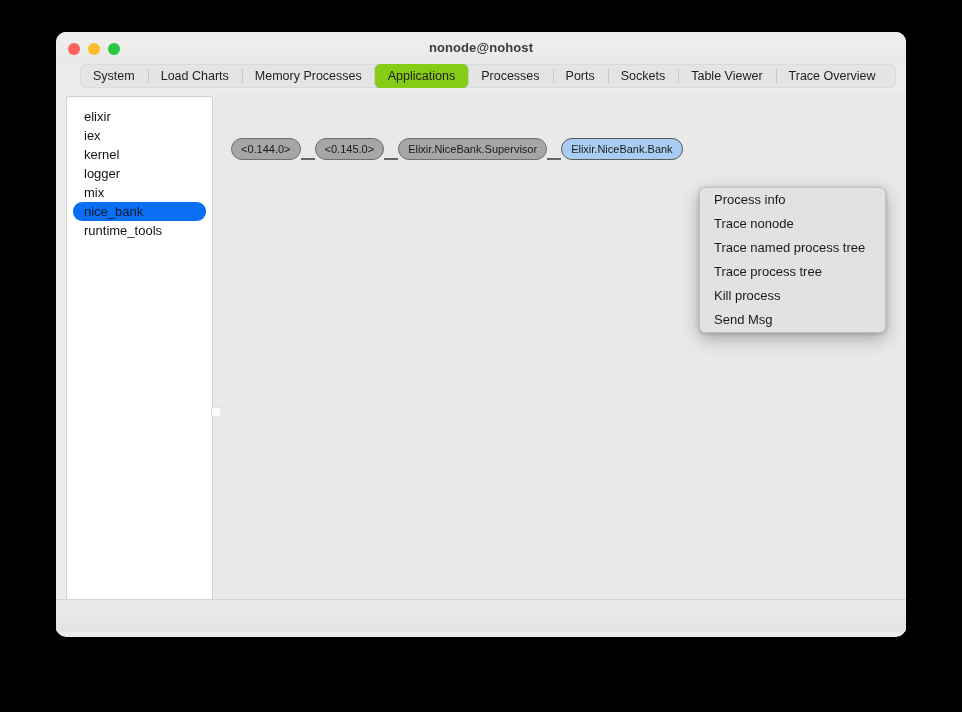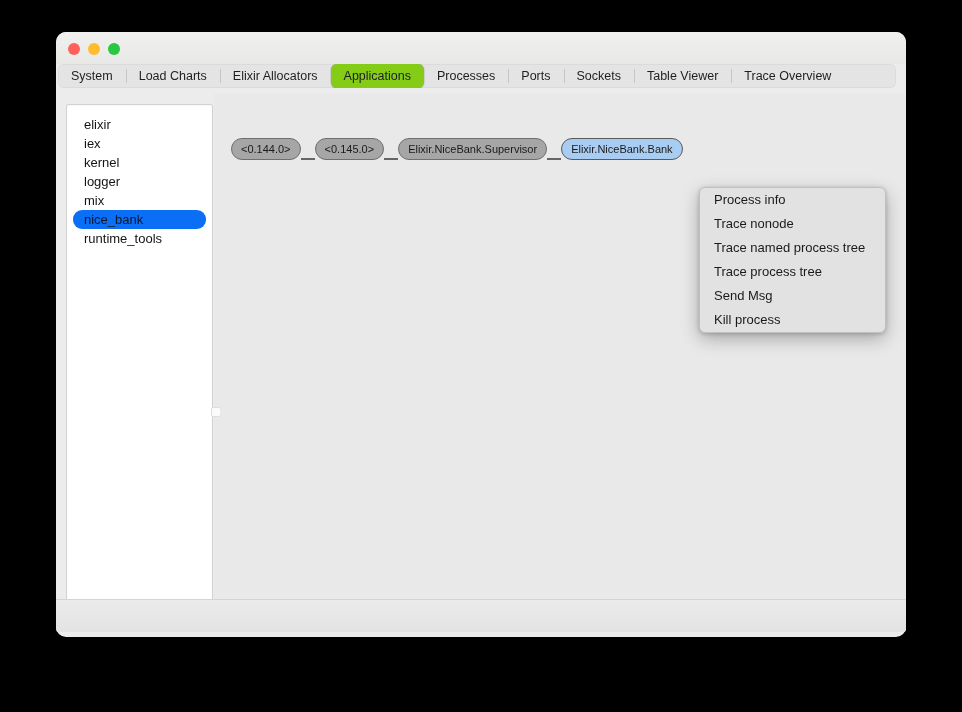--- a/index.html
+++ b/index.html
@@ -55,21 +55,21 @@
     top: 8px;
     text-align: center;
     font-size: 13px;
     font-weight: bold;
     color: #3b3b3b;
     letter-spacing: 0.1px;
   }
 
   
   .tabbar-wrap {
-    padding: 0 10px 6px 2px;
+    padding: 0 10px 6px 24px;
     background: #ececec;
   }
   .tabbar {
     display: flex;
     align-items: stretch;
     height: 24px;
     background: #e4e4e4;
     border-radius: 6px;
     overflow: hidden;
     box-shadow: inset 0 0 0 0.5px rgba(0,0,0,0.07);
@@ -104,21 +104,21 @@
   .content {
     position: relative;
     height: 538px;
     background: #ececec;
   }
 
   
   .sidebar {
     position: absolute;
     left: 10px;
-    top: 10px;
+    top: 2px;
     width: 147px;
     height: 504px;
     background: #ffffff;
     border: 1px solid #d2d2d2;
     border-radius: 2px;
     box-shadow: inset 0 1px 2px rgba(0,0,0,0.04);
     overflow: hidden;
   }
   .app-list { padding: 10px 0 0 0; }
   .app-item {
@@ -235,27 +235,28 @@
 <body>
 
 <div class="window">
 
   <div class="titlebar">
     <div class="traffic">
       <div class="light red"></div>
       <div class="light yellow"></div>
       <div class="light green"></div>
     </div>
+    <div class="window-title">nonode@nohost</div>
   </div>
 
   <div class="tabbar-wrap">
     <div class="tabbar">
       <div class="tab">System</div>
       <div class="tab">Load Charts</div>
-      <div class="tab">Elixir Allocators</div>
+      <div class="tab">Memory Processes</div>
       <div class="tab active">Applications</div>
       <div class="tab">Processes</div>
       <div class="tab">Ports</div>
       <div class="tab">Sockets</div>
       <div class="tab">Table Viewer</div>
       <div class="tab">Trace Overview</div>
     </div>
   </div>
 
   <div class="content">
@@ -285,22 +286,22 @@
         <div class="node">Elixir.NiceBank.Supervisor</div>
         <div class="edge"></div>
         <div class="node selected">Elixir.NiceBank.Bank</div>
       </div>
 
       <div class="ctx-menu">
         <div class="ctx-item">Process info</div>
         <div class="ctx-item">Trace nonode</div>
         <div class="ctx-item">Trace named process tree</div>
         <div class="ctx-item">Trace process tree</div>
+        <div class="ctx-item">Kill process</div>
         <div class="ctx-item">Send Msg</div>
-        <div class="ctx-item">Kill process</div>
       </div>
 
     </div>
 
     <div class="statusbar"></div>
 
   </div>
 </div>
 
 </body></html>

